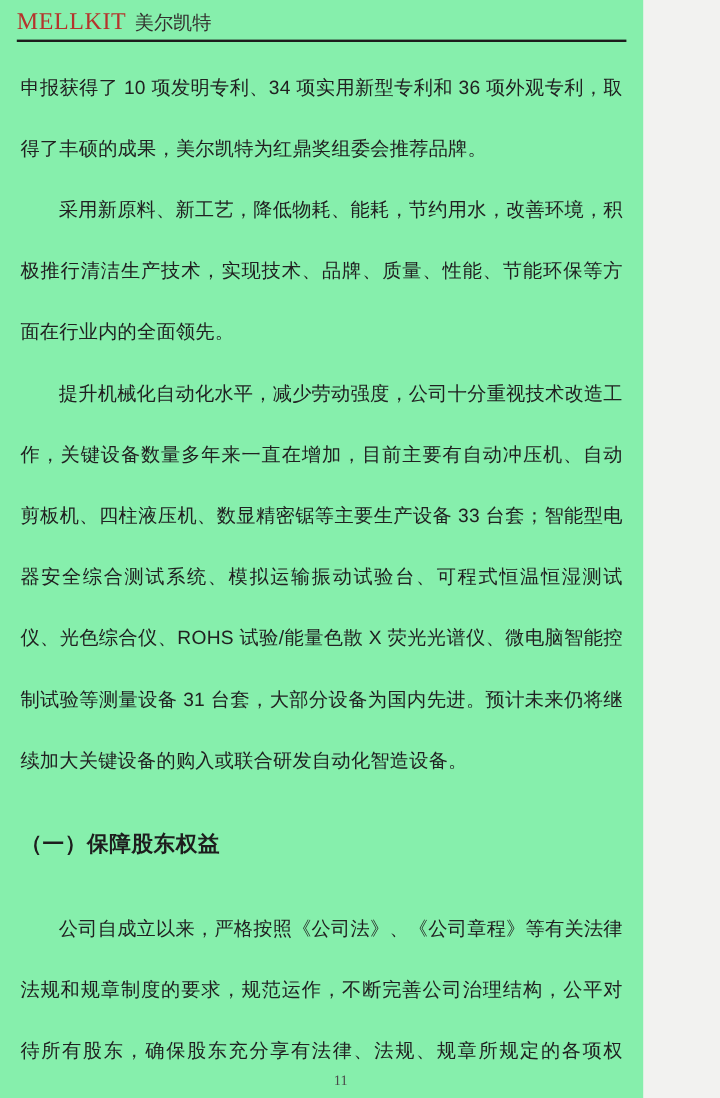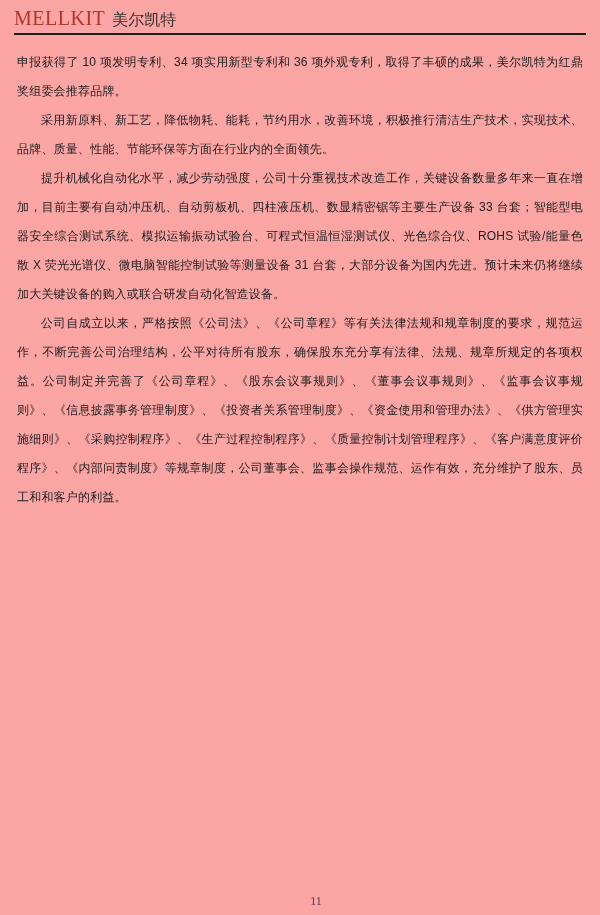--- a/index.html
+++ b/index.html
@@ -3,22 +3,22 @@
 <meta charset="utf-8">
 <style>
   html, body { margin: 0; padding: 0; }
   body {
     width: 600px; height: 915px;
     background: #f2f2f0;
     font-family: "Liberation Sans", "DejaVu Sans", sans-serif;
   }
   .page {
     position: relative;
-    width: 600px; height: 915px;
-    background: #fca5a5;
+    width: 536px; height: 915px;
+    background: #86efac;
     overflow: hidden;
     box-sizing: border-box;
   }
   
   .hdr {
     margin: 0 14px;
     padding-top: 7px;
     height: 26px;
     display: flex;
     justify-content: space-between;
@@ -46,22 +46,22 @@
     padding-right: 8px;
   }
   
   .doc {
     margin: 0 17px;
     padding-top: 13px;
     color: #212121;
   }
   .para {
     margin: 0;
-    font-size: 12px;
-    line-height: 29px;
+    font-size: 16px;
+    line-height: 51px;
     text-align: justify;
     text-indent: 2em;
     letter-spacing: 0.2px;
   }
   .para.no-indent { text-indent: 0; }
   .section-heading {
     margin: 26px 0 0 0;
     font-family: "Liberation Serif", "DejaVu Serif", serif;
     font-size: 22px;
     line-height: 34px;
@@ -100,20 +100,21 @@
       <span class="brand-en">MELLKIT</span>
       <span class="brand-cn">美尔凯特</span>
     </div>
   </header>
 
   <main class="doc">
     <p class="para no-indent">申报获得了 10 项发明专利、34 项实用新型专利和 36 项外观专利，取得了丰硕的成果，美尔凯特为红鼎奖组委会推荐品牌。</p>
     <p class="para">采用新原料、新工艺，降低物耗、能耗，节约用水，改善环境，积极推行清洁生产技术，实现技术、品牌、质量、性能、节能环保等方面在行业内的全面领先。</p>
     <p class="para">提升机械化自动化水平，减少劳动强度，公司十分重视技术改造工作，关键设备数量多年来一直在增加，目前主要有自动冲压机、自动剪板机、四柱液压机、数显精密锯等主要生产设备 33 台套；智能型电器安全综合测试系统、模拟运输振动试验台、可程式恒温恒湿测试仪、光色综合仪、ROHS 试验/能量色散 X 荧光光谱仪、微电脑智能控制试验等测量设备 31 台套，大部分设备为国内先进。预计未来仍将继续加大关键设备的购入或联合研发自动化智造设备。</p>
 
+    <h2 class="subsection-heading">（一）保障股东权益</h2>
 
     <p class="para">公司自成立以来，严格按照《公司法》、《公司章程》等有关法律法规和规章制度的要求，规范运作，不断完善公司治理结构，公平对待所有股东，确保股东充分享有法律、法规、规章所规定的各项权益。公司制定并完善了《公司章程》、《股东会议事规则》、《董事会议事规则》、《监事会议事规则》、《信息披露事务管理制度》、《投资者关系管理制度》、《资金使用和管理办法》、《供方管理实施细则》、《采购控制程序》、《生产过程控制程序》、《质量控制计划管理程序》、《客户满意度评价程序》、《内部问责制度》等规章制度，公司董事会、监事会操作规范、运作有效，充分维护了股东、员工和和客户的利益。</p>
 
   </main>
 
   <footer class="page-footer">
     <span class="page-number">11</span>
   </footer>
 
 </div>

